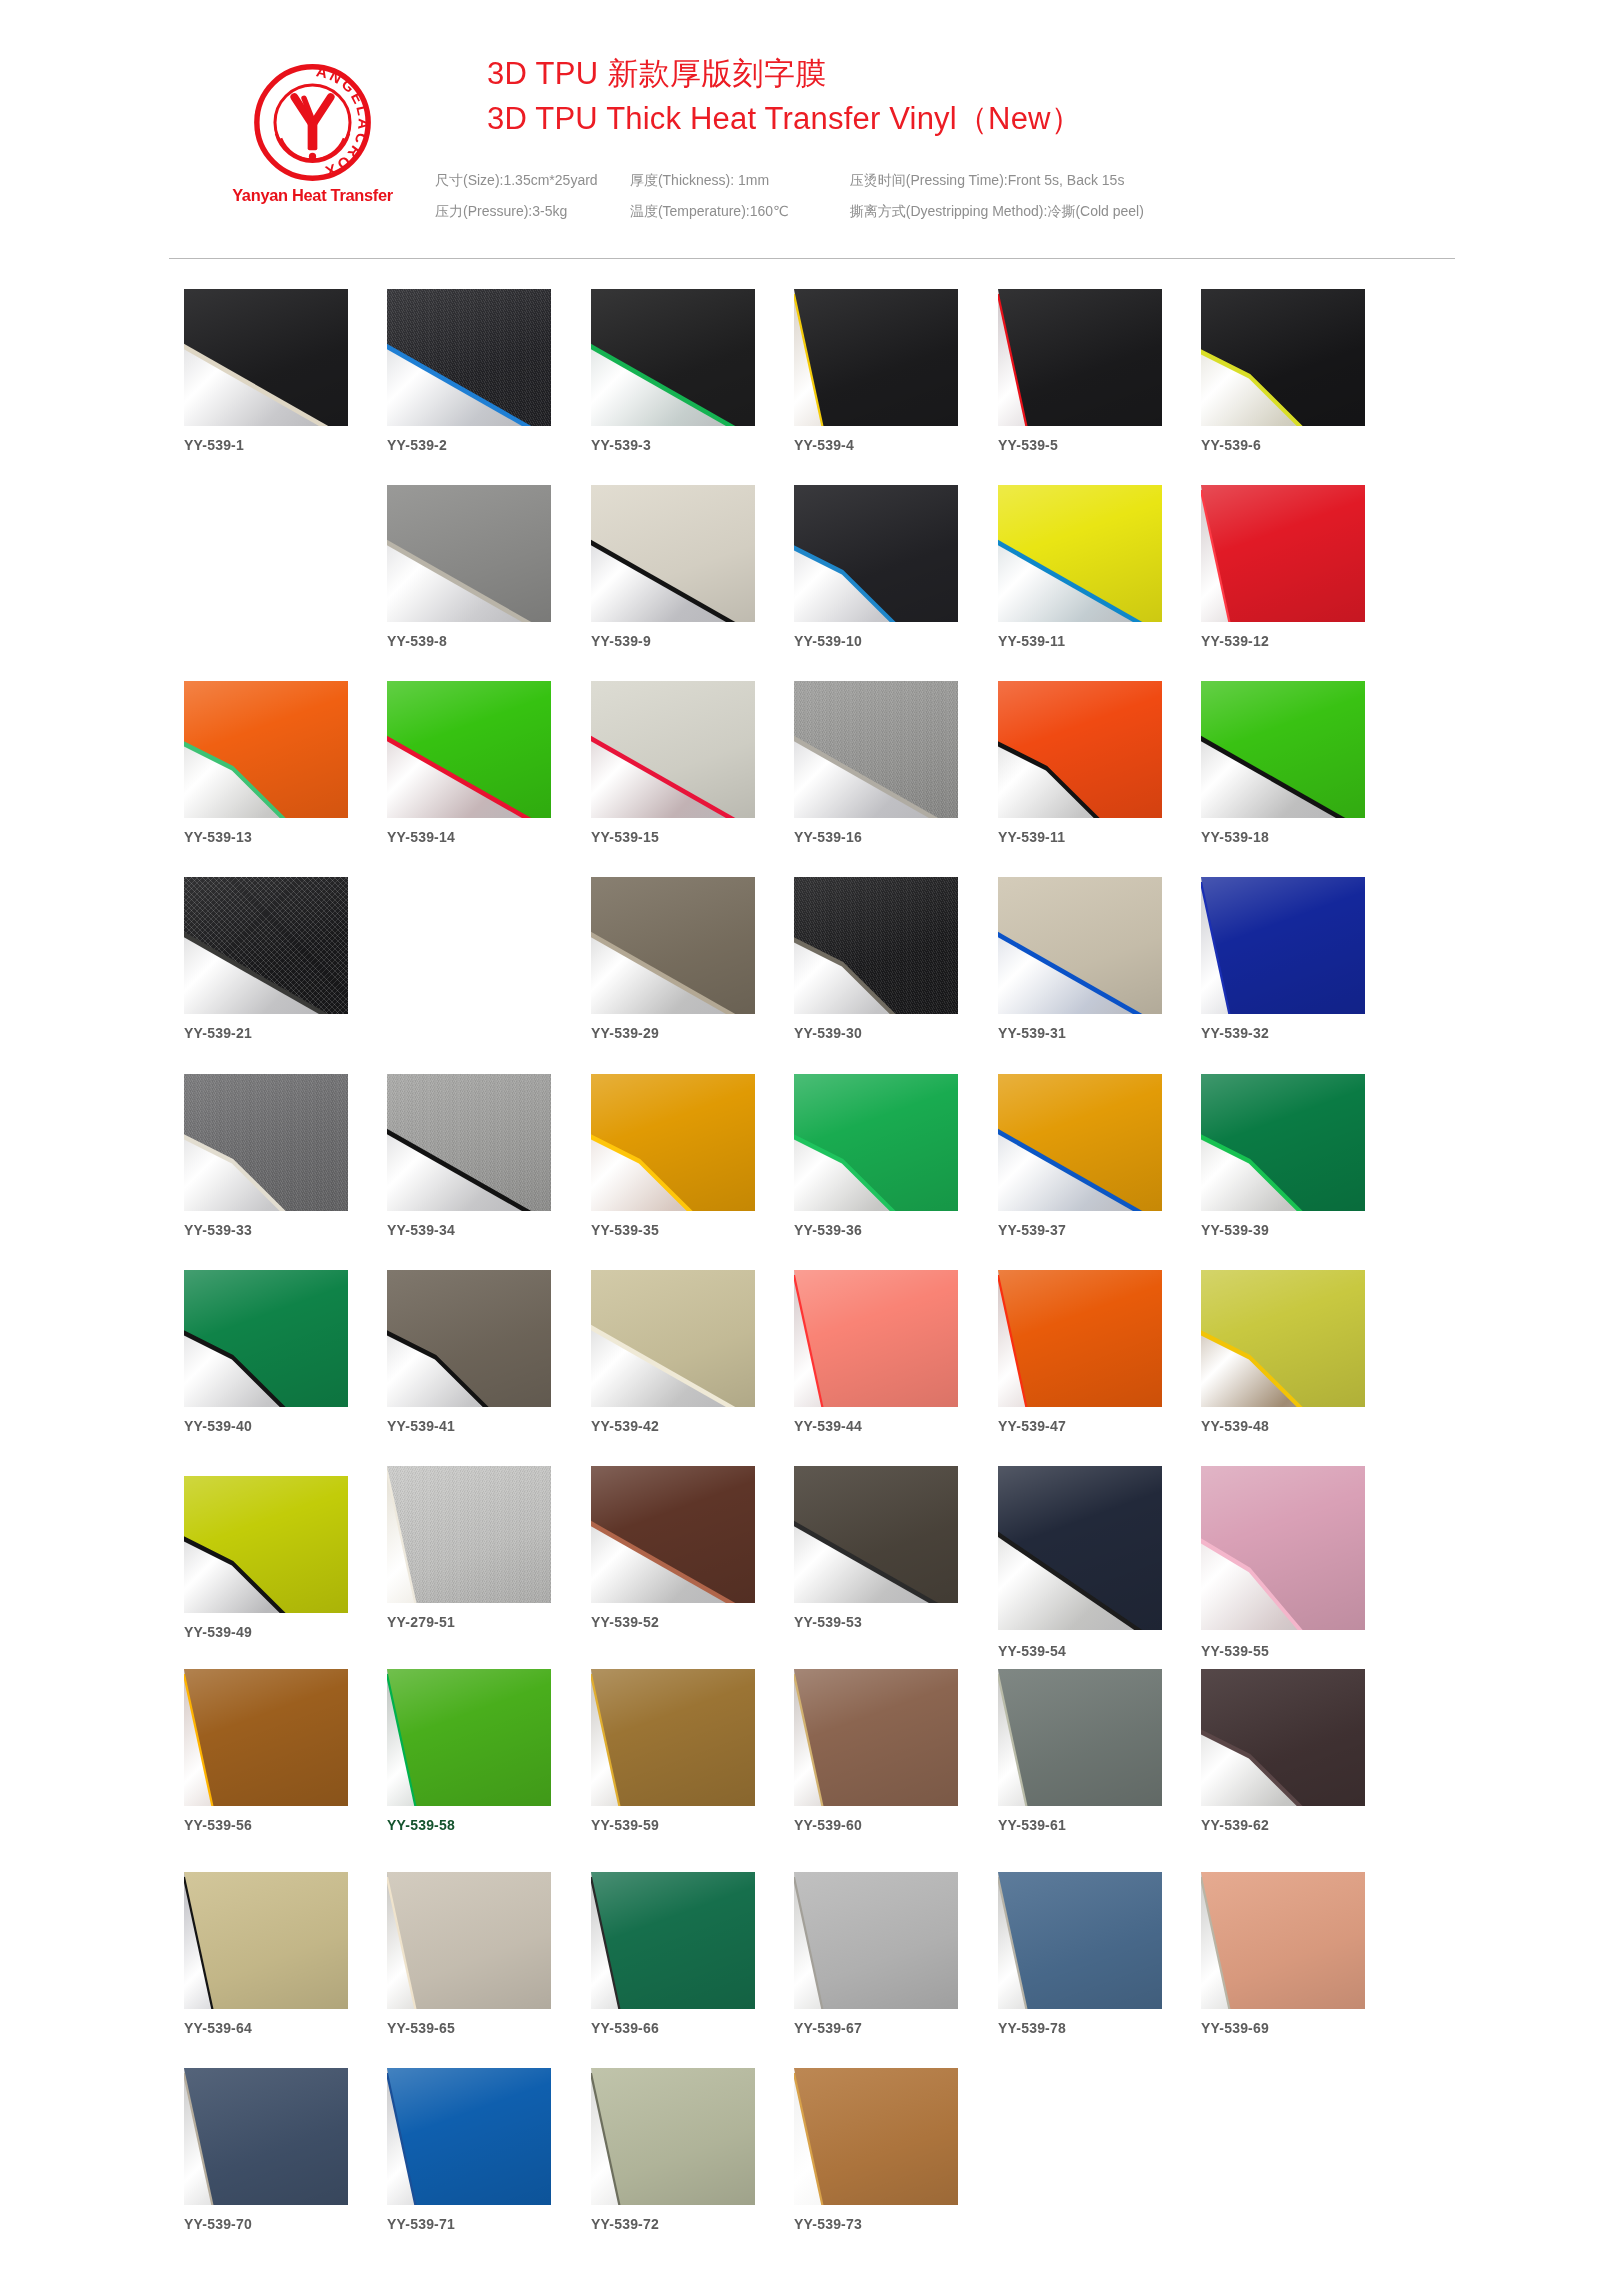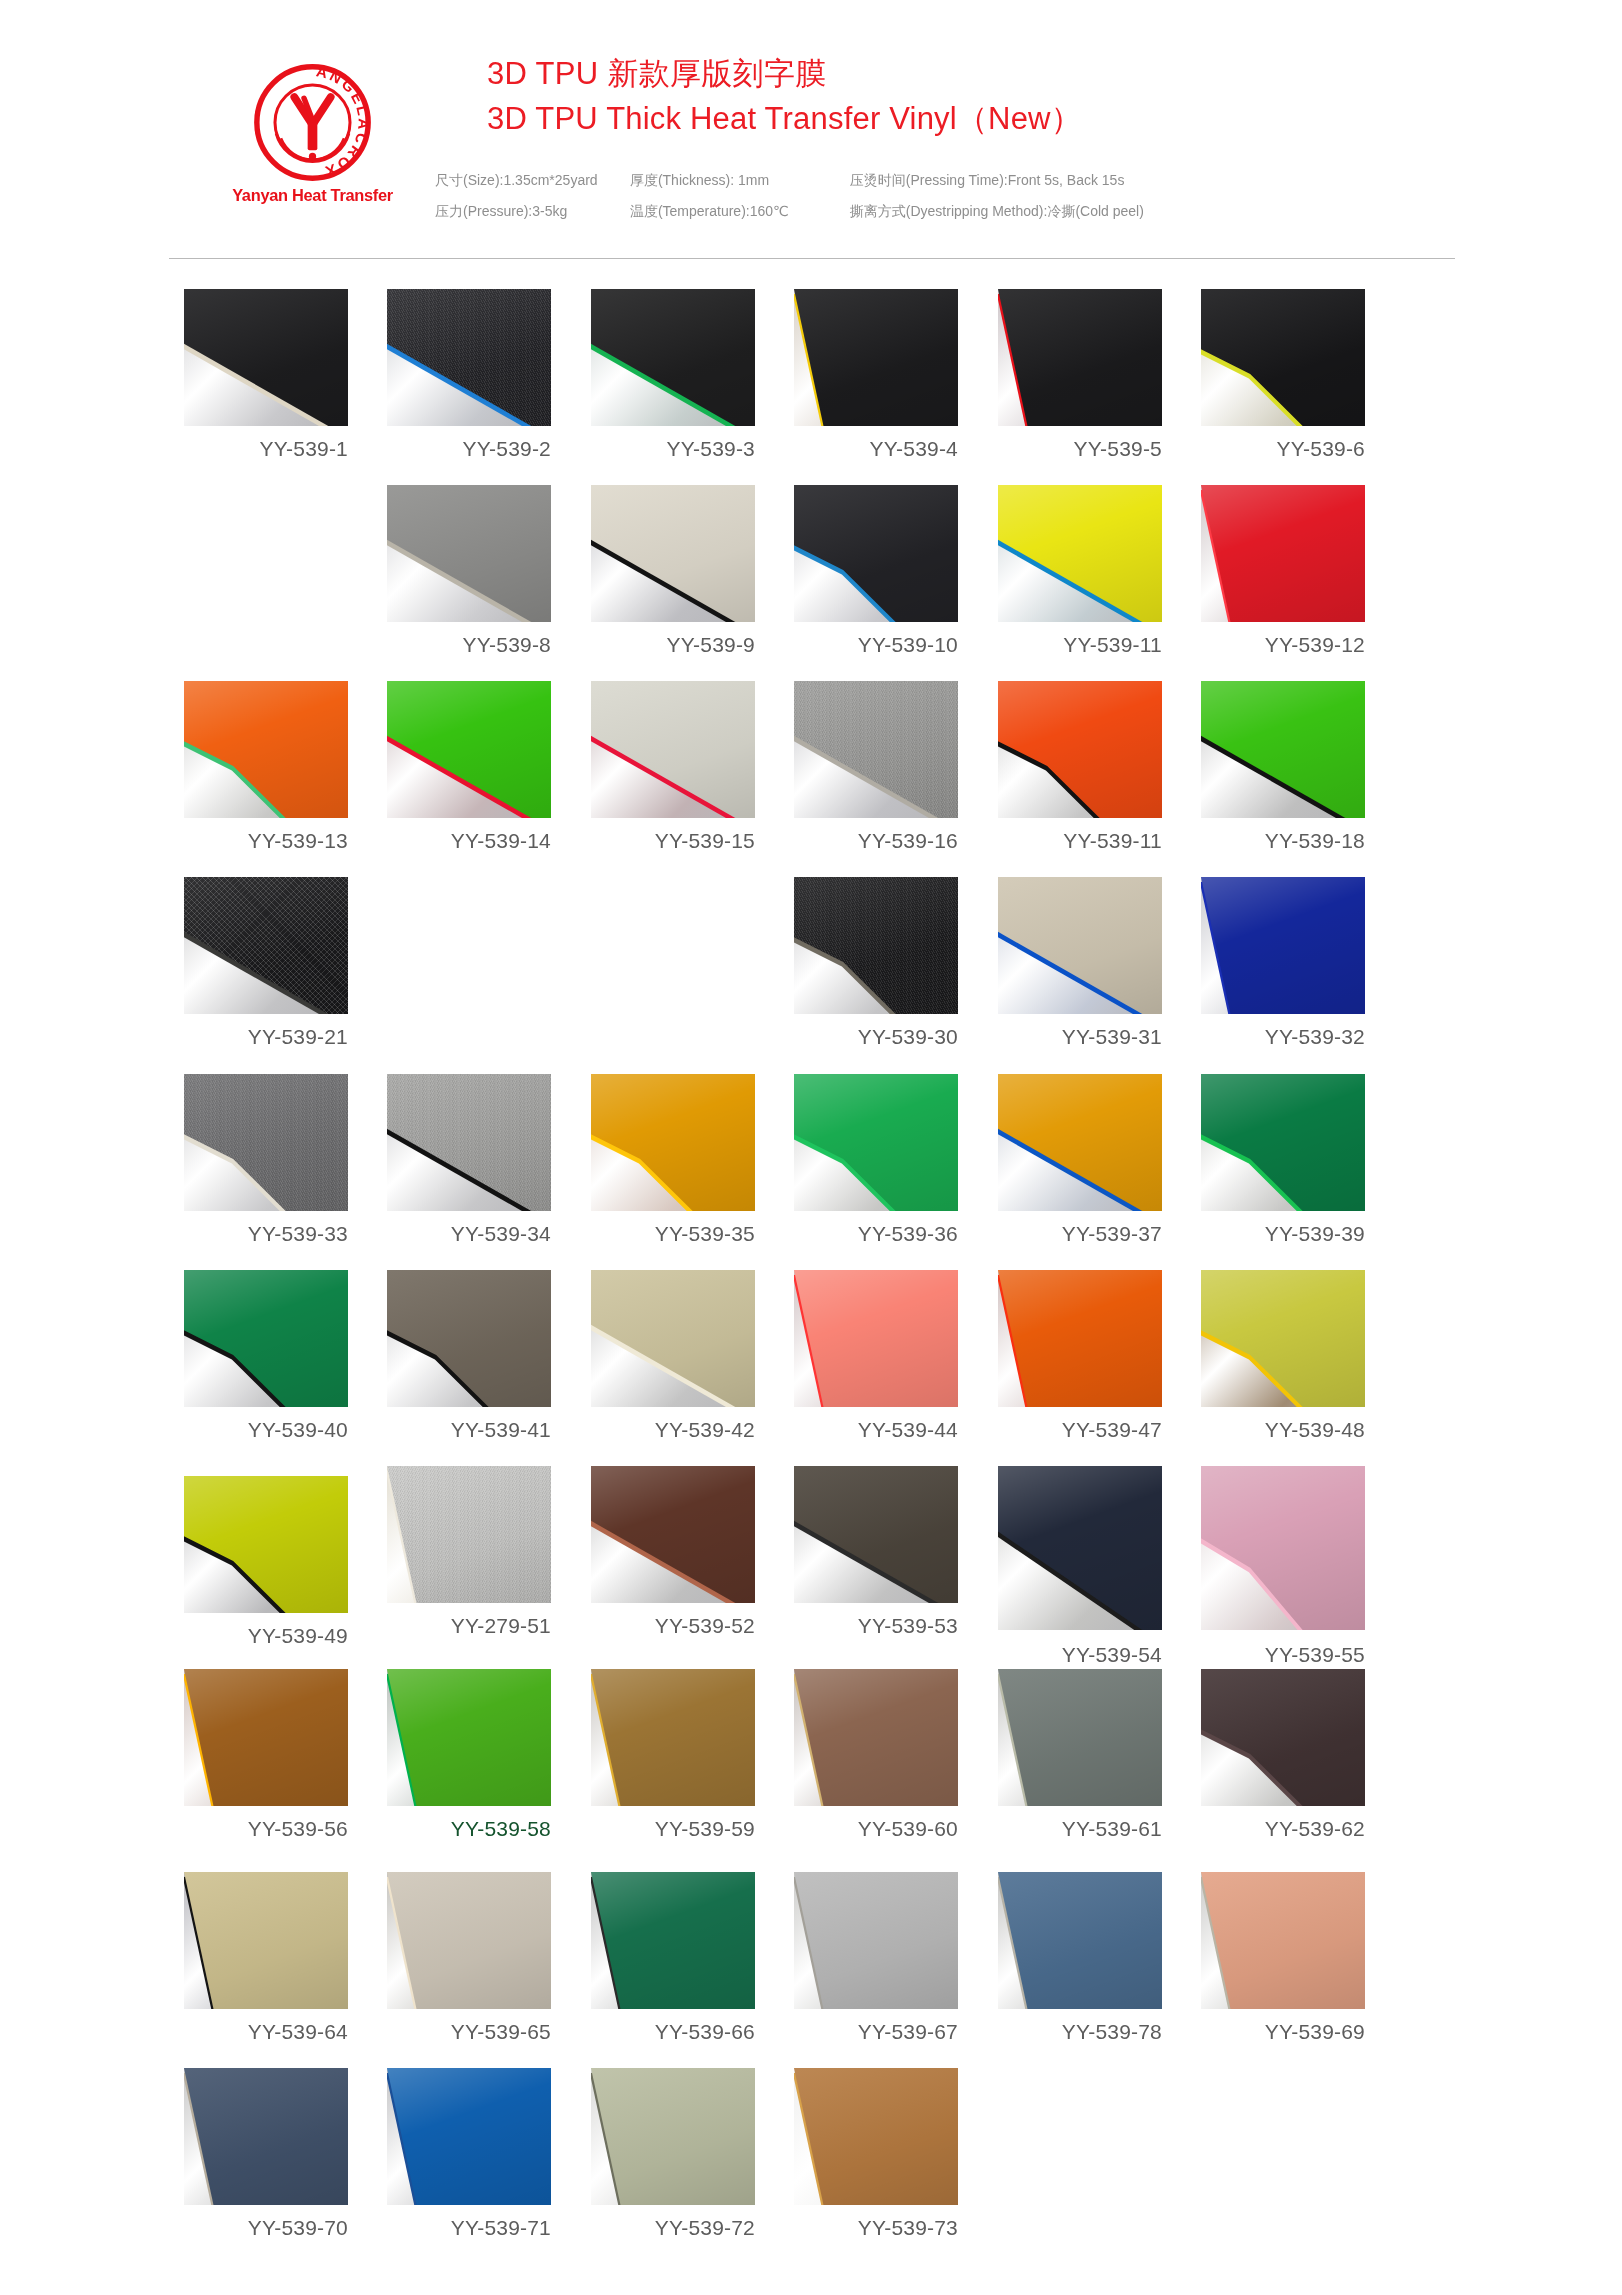--- a/index.html
+++ b/index.html
@@ -115,27 +115,28 @@
     left: 0; top: 0; right: 0; bottom: 0;
   }
   
   .edge {
     position: absolute;
     left: 0; top: 0; right: 0; bottom: 0;
   }
 
   .label {
     width: 164px;
-    text-align: right;
-    font-size: 21px;
+    text-align: left;
+    font-size: 14px;
     color: #5c5c5c;
     letter-spacing: 0.2px;
     margin-top: 10.5px;
     font-family: "Liberation Sans", sans-serif;
     white-space: nowrap;
+    font-weight: bold;
   }
   .label.low { margin-top: 13px; }
 
   
   .tex-diamond {
     position: absolute; left:0; top:0; right:0; bottom:0;
     background-image:
       repeating-linear-gradient(45deg, rgba(255,255,255,.16) 0 0.7px, rgba(0,0,0,0) 0.7px 3.9px),
       repeating-linear-gradient(-45deg, rgba(255,255,255,.13) 0 0.7px, rgba(0,0,0,0) 0.7px 3.9px);
   }
@@ -335,20 +336,28 @@
     <div class="cell" style="left: 184px; top: 877px;">
       <div class="swatch">
         <div class="liner" style="background: linear-gradient(135deg, rgb(195, 195, 197) 0%, rgb(255, 255, 255) 38%, rgb(195, 195, 197) 72%, rgb(181, 181, 184) 100%);"></div>
         <div class="edge" style="background: rgb(58, 58, 56); clip-path: polygon(0% 0%, 100% 0%, 100% 100%, 88% 100%, 0% 40%); transform: translate(-1.3px, 4.6px);"></div>
         <div class="face" style="background: linear-gradient(160deg, rgba(255, 255, 255, 0.1) 0%, rgba(0, 0, 0, 0.05) 60%, rgba(0, 0, 0, 0.14) 100%), rgb(26, 26, 28); clip-path: polygon(0% 0%, 100% 0%, 100% 100%, 88% 100%, 0% 40%);">
           <div class="tex-diamond"></div>
         </div>
       </div>
       <div class="label" style="color: rgb(92, 92, 92);">YY-539-21</div>
     </div>
+    <div class="cell" style="left: 591px; top: 877px;">
+      <div class="swatch">
+        <div class="liner" style="background: linear-gradient(135deg, rgb(192, 192, 192) 0%, rgb(255, 255, 255) 38%, rgb(192, 192, 192) 72%, rgb(181, 181, 184) 100%);"></div>
+        <div class="edge" style="background: rgb(179, 168, 148); clip-path: polygon(0% 0%, 100% 0%, 100% 100%, 88% 100%, 0% 40%); transform: translate(-1.3px, 4.6px);"></div>
+        <div class="face" style="background: linear-gradient(160deg, rgba(255, 255, 255, 0.1) 0%, rgba(0, 0, 0, 0.05) 60%, rgba(0, 0, 0, 0.14) 100%), rgb(123, 113, 97); clip-path: polygon(0% 0%, 100% 0%, 100% 100%, 88% 100%, 0% 40%);"></div>
+      </div>
+      <div class="label" style="color: rgb(92, 92, 92);">YY-539-29</div>
+    </div>
     <div class="cell" style="left: 794px; top: 877px;">
       <div class="swatch">
         <div class="liner" style="background: linear-gradient(135deg, rgb(197, 197, 199) 0%, rgb(255, 255, 255) 38%, rgb(197, 197, 199) 72%, rgb(181, 181, 184) 100%);"></div>
         <div class="edge" style="background: rgb(112, 107, 96); clip-path: polygon(0% 0%, 100% 0%, 100% 100%, 62% 100%, 30% 62%, 0% 44%); transform: translate(-1.3px, 4.6px);"></div>
         <div class="face" style="background: linear-gradient(160deg, rgba(255, 255, 255, 0.1) 0%, rgba(0, 0, 0, 0.05) 60%, rgba(0, 0, 0, 0.14) 100%), rgb(28, 28, 30); clip-path: polygon(0% 0%, 100% 0%, 100% 100%, 62% 100%, 30% 62%, 0% 44%);">
           <div class="tex-grain"></div>
         </div>
       </div>
       <div class="label" style="color: rgb(92, 92, 92);">YY-539-30</div>
     </div>

